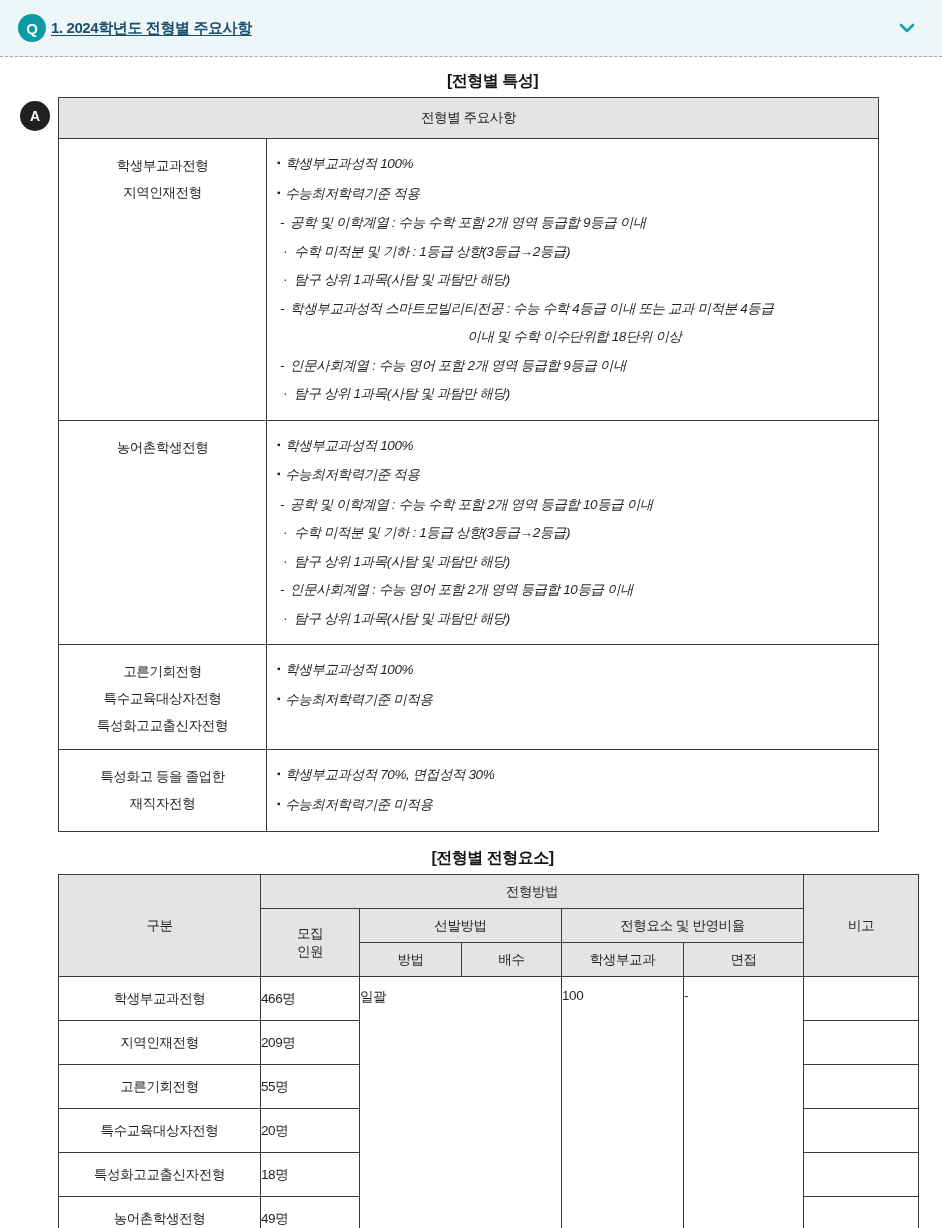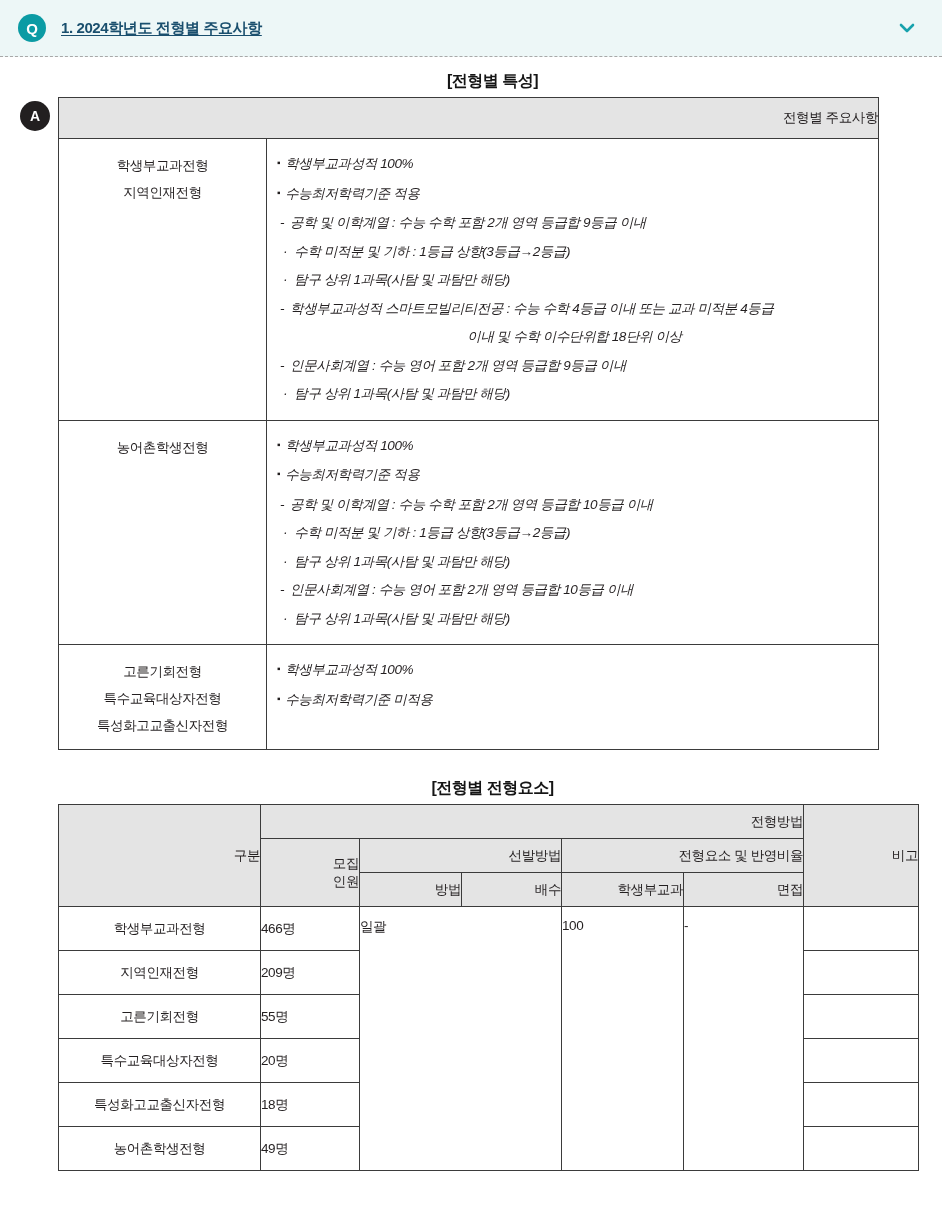--- a/index.html
+++ b/index.html
@@ -35,21 +35,21 @@
     color: #ffffff;
     font-size: 15px;
     font-weight: bold;
     display: flex;
     align-items: center;
     justify-content: center;
     flex: 0 0 auto;
     letter-spacing: 0;
   }
   .q-title {
-    margin-left: 15px;
+    margin-left: 5px;
     font-size: 15px;
     font-weight: bold;
     color: #1a4f6e;
     text-decoration: underline;
     text-underline-offset: 2px;
     letter-spacing: -0.4px;
     white-space: nowrap;
   }
   .chevron {
     position: absolute;
@@ -88,40 +88,40 @@
   }
   .sec-title {
     font-size: 16px;
     font-weight: bold;
     color: #151515;
     letter-spacing: -0.5px;
     margin: 0 0 5px 3px;
     text-align: center;
   }
   .sec-title.second {
-    margin-top: 28px;
+    margin-top: 16px;
   }
 
   
   table {
     border-collapse: collapse;
     table-layout: fixed;
     font-size: 13.5px;
     letter-spacing: -0.4px;
   }
   table th, table td {
     border: 1px solid #3b3b3b;
     padding: 0;
     vertical-align: middle;
     font-weight: normal;
     color: #231f20;
   }
   .hdr-cell {
     background: #e4e4e4;
-    text-align: right;
+    text-align: center;
   }
 
   
   #table-char { width: 820px; }
   #table-char .t1-head td {
     height: 40px;
     font-size: 13.5px;
   }
   #table-char td.name-cell {
     text-align: center;
@@ -246,20 +246,30 @@
             <div>고른기회전형</div>
             <div>특수교육대상자전형</div>
             <div>특성화고교출신자전형</div>
           </td>
           <td class="detail-cell">
             <div class="line bullet-sq">학생부교과성적 100%</div>
             <div class="line bullet-sq">수능최저학력기준 미적용</div>
           </td>
         </tr>
 
+        <tr>
+          <td class="name-cell">
+            <div>특성화고 등을 졸업한</div>
+            <div>재직자전형</div>
+          </td>
+          <td class="detail-cell">
+            <div class="line bullet-sq">학생부교과성적 70%, 면접성적 30%</div>
+            <div class="line bullet-sq">수능최저학력기준 미적용</div>
+          </td>
+        </tr>
       </tbody>
     </table>
 
     <div class="sec-title second">[전형별 전형요소]</div>
 
     <table id="table-elem">
       <colgroup>
         <col style="width:202px">
         <col style="width:99px">
         <col style="width:102px">

